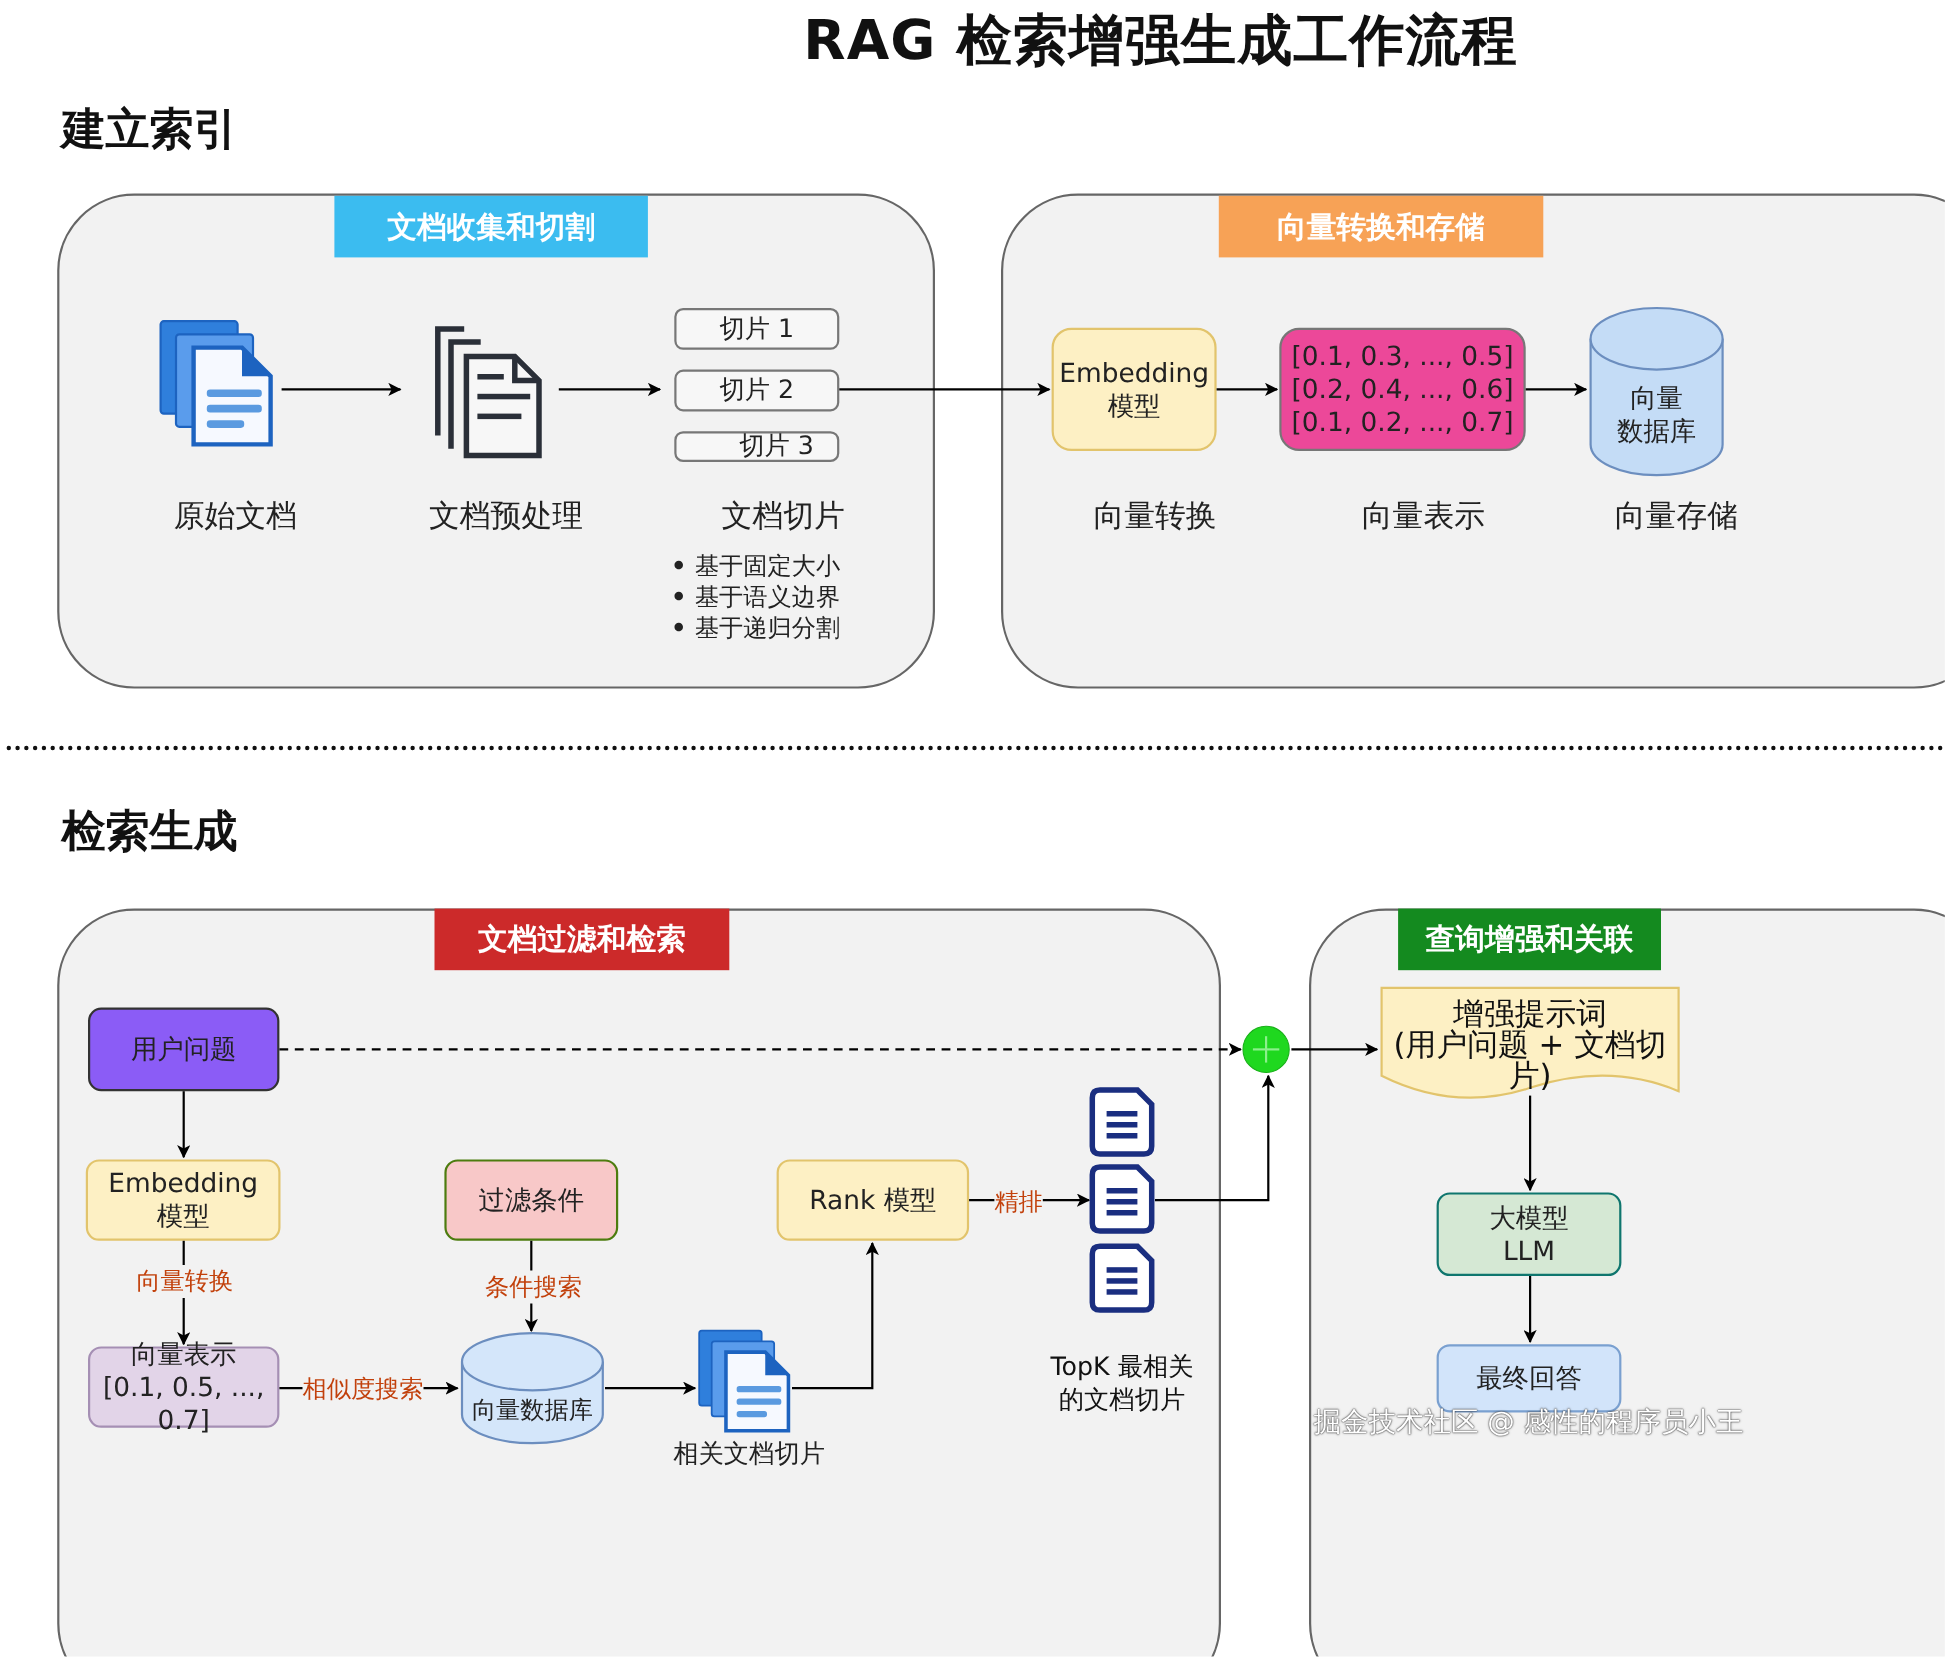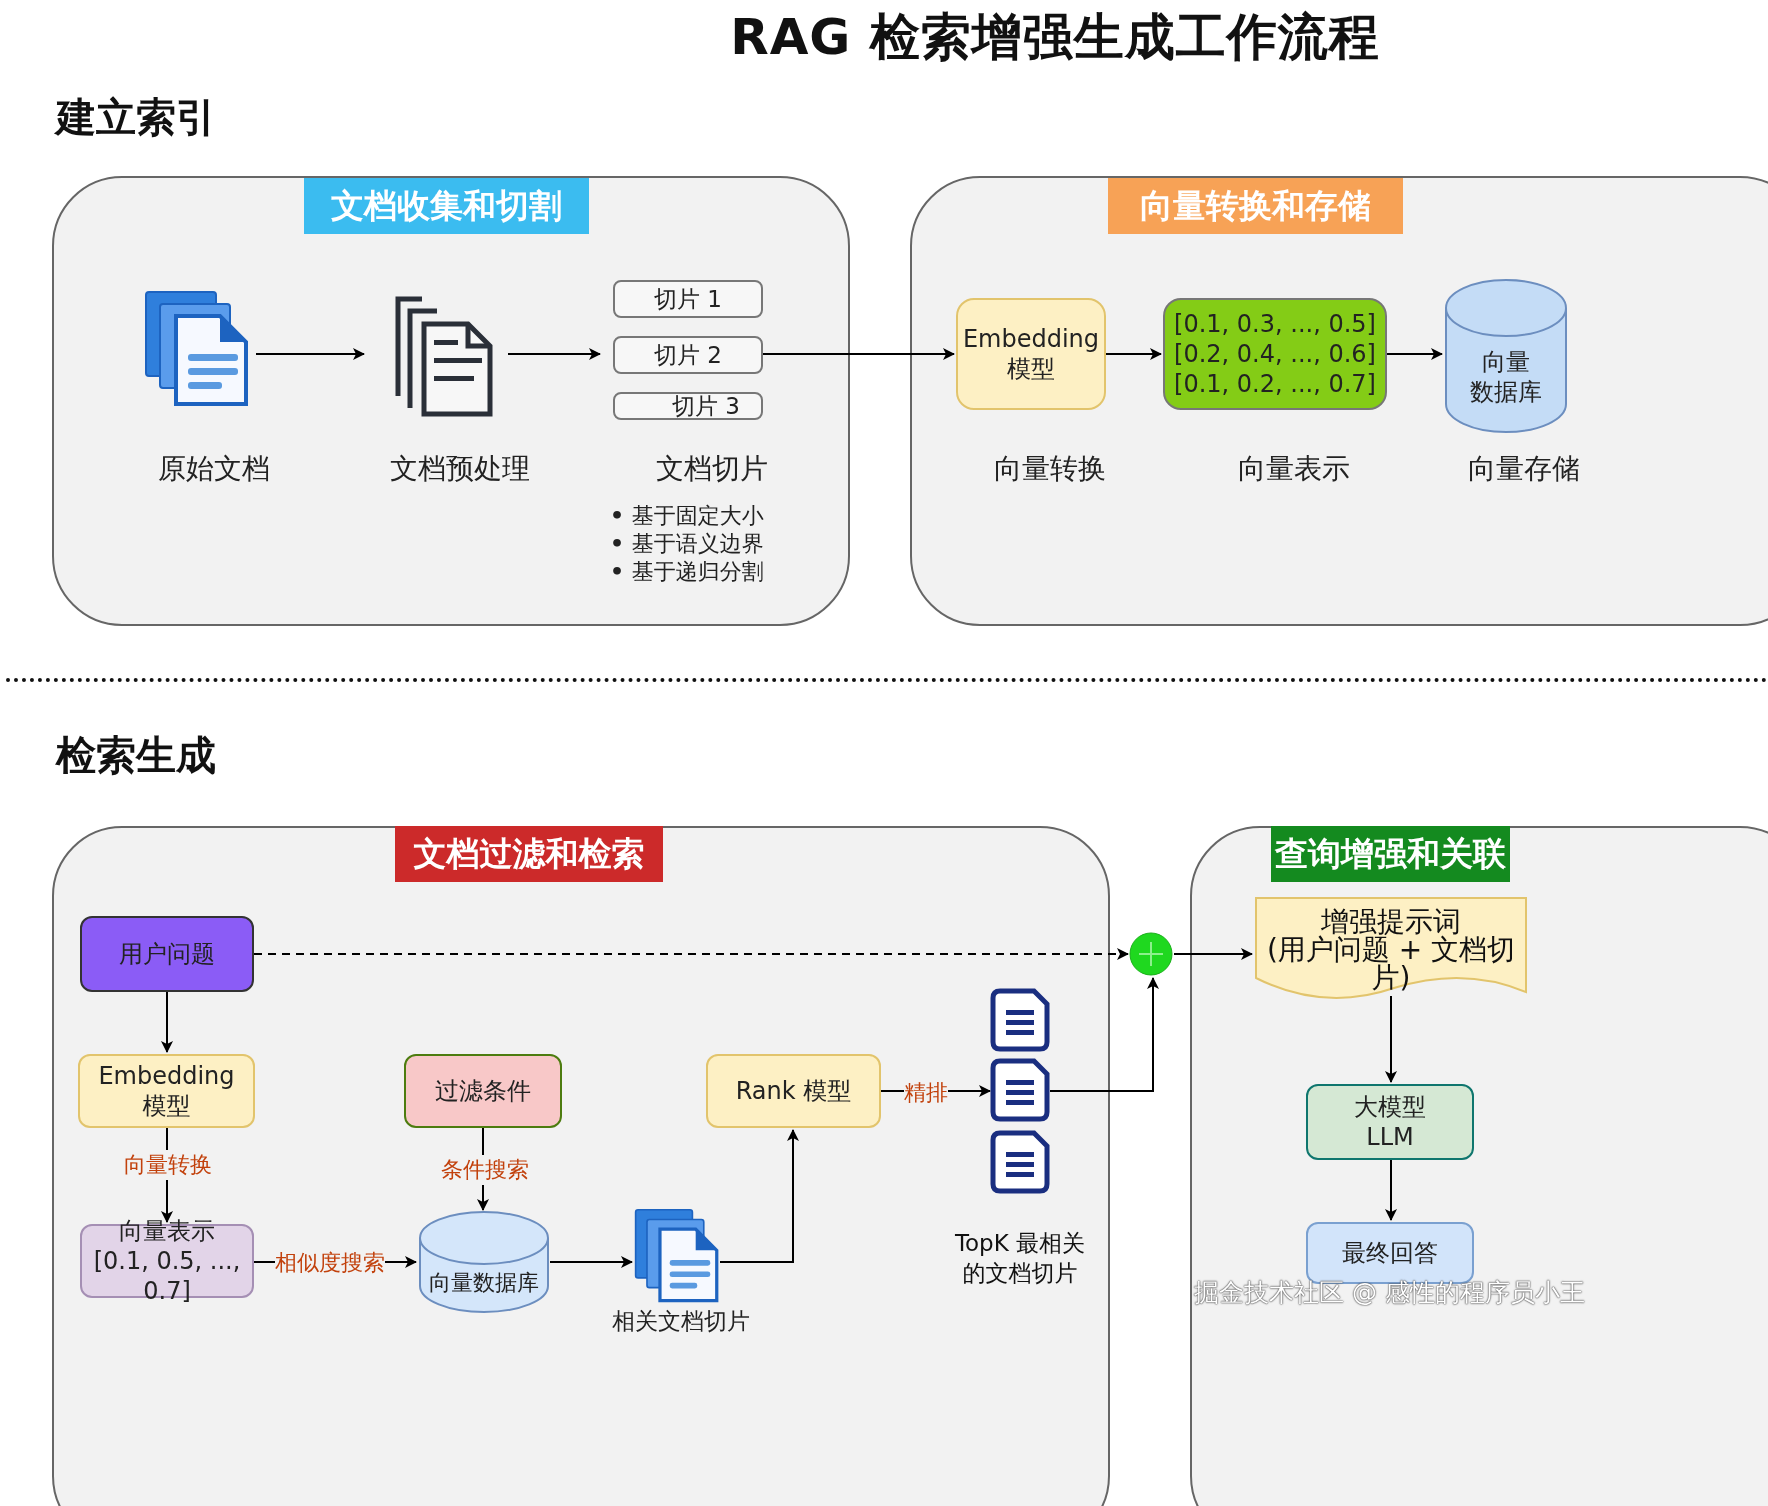--- a/index.html
+++ b/index.html
@@ -1,21 +1,21 @@
 <!DOCTYPE html>
 <html><head>
 <meta charset="utf-8">
 <style>
   html, body { margin:0; padding:0; background:#ffffff; }
   body { width:1768px; height:1506px; position:relative; overflow:hidden; font-family:"DejaVu Sans", sans-serif; color:#111; }
   .abs { position:absolute; }
   .title { left:0; width:2110px; top:4px; text-align:center; font-size:50px; font-weight:bold; color:#111; letter-spacing:1px; }
   .section-title { font-size:40px; font-weight:bold; color:#111; }
   .panel { background:#f2f2f2; border:2px solid #666; border-radius:70px; box-sizing:border-box; }
-  .banner { color:#fff; font-size:33px; font-weight:bold; display:flex; align-items:center; justify-content:center; }
+  .banner { color:#fff; font-size:27px; font-weight:bold; display:flex; align-items:center; justify-content:center; }
   .box { box-sizing:border-box; display:flex; align-items:center; justify-content:center; text-align:center; font-size:24px; line-height:30px; color:#222; }
   .label { font-size:28px; color:#222; text-align:right; white-space:nowrap; }
   .small-label { font-size:22px; color:#c2410c; white-space:nowrap; background:#f2f2f2; }
   .chunk { border:2px solid #777; border-radius:8px; background:#f7f7f7; font-size:23px; }
   svg.overlay { position:absolute; left:0; top:0; pointer-events:none; }
   .bullets { font-size:22px; line-height:28px; color:#222; list-style:none; padding:0; margin:0; }
   .bullets li::before { content:"• "; font-weight:bold; }
   .watermark { font-size:25px; color:#fff; text-shadow:0 0 2px #333, 0 0 1px #333; white-space:nowrap; }
 </style>
 </head>
@@ -64,21 +64,21 @@
 </ul>
 
 <div class="abs box" style="left:956px; top:298px; width:150px; height:112px; background:#fdf0c4; border:2px solid #e2c46c; border-radius:18px;">
   <div>
       <div>Embedding</div>
       <div>模型</div>
     </div>
 </div>
 <div class="abs label" style="left:956px; top:450px; width:150px;">向量转换</div>
 
-<div class="abs box" style="left:1163px; top:298px; width:224px; height:112px; background:#84cc16; border:2px solid #777; border-radius:18px;">
+<div class="abs box" style="left:1163px; top:298px; width:224px; height:112px; background:#ec4899; border:2px solid #777; border-radius:18px;">
   <div>
       <div>[0.1, 0.3, ..., 0.5]</div>
       <div>[0.2, 0.4, ..., 0.6]</div>
       <div>[0.1, 0.2, ..., 0.7]</div>
     </div>
 </div>
 <div class="abs label" style="left:1200px; top:450px; width:150px;">向量表示</div>
 
 <svg class="abs" style="left:1444px; top:278px;" width="124" height="156" viewBox="0 0 124 156">
   <path d="M2 30 V126 A60 28 0 0 0 122 126 V30" fill="#c4dcf6" stroke="#6c8ebf" stroke-width="2"></path>

